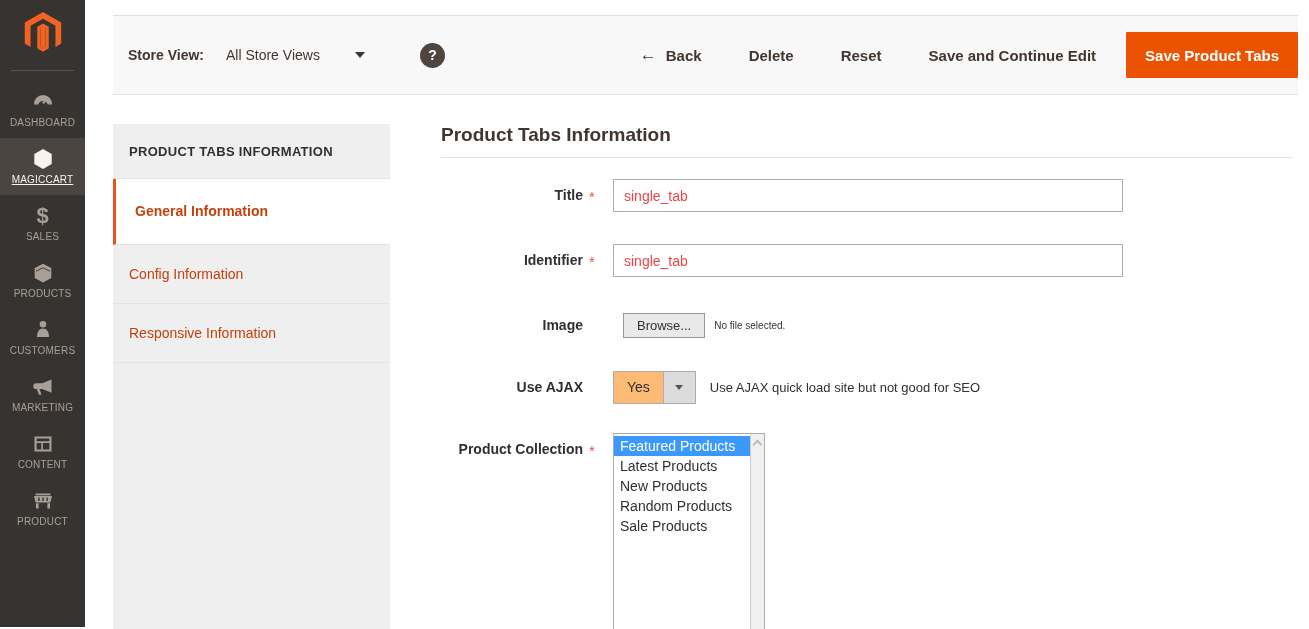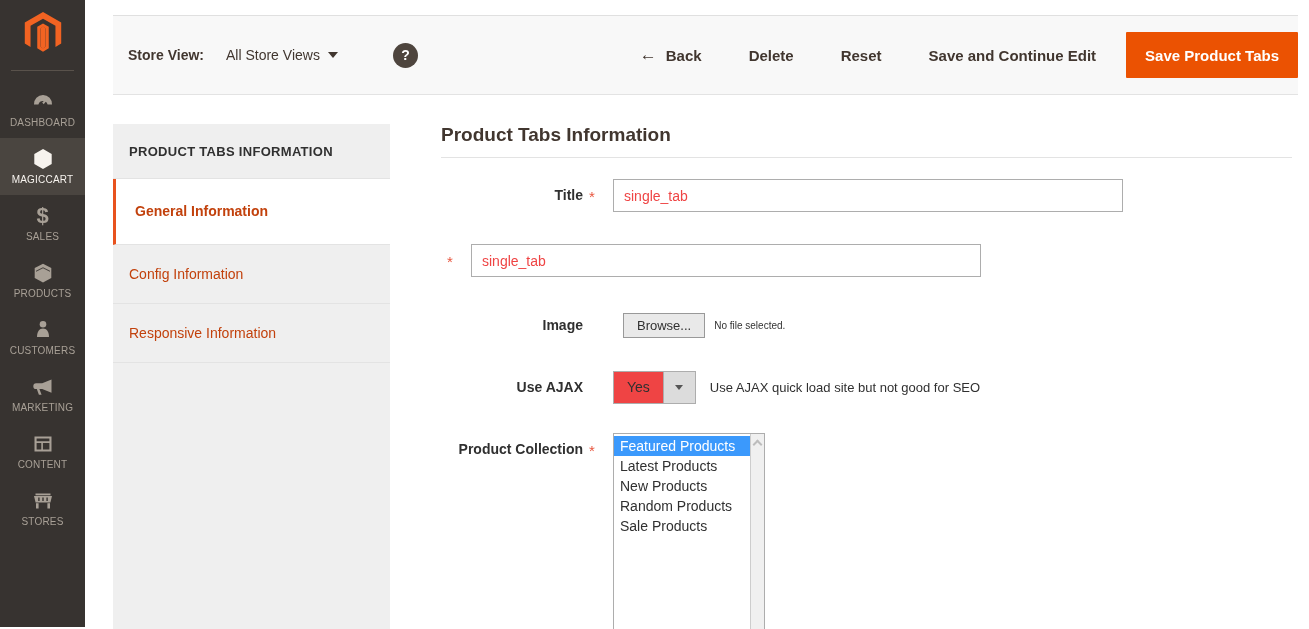--- a/index.html
+++ b/index.html
@@ -11,32 +11,32 @@
   .sidebar { width:85px; min-width:85px; height:627px; background:#373330; }
   .logo-wrap { padding:10px 0 14px; text-align:center; }
   .logo-wrap svg { width:46px; height:46px; display:block; margin:0 auto; }
   .logo-divider { border-top:1px solid #59524b; margin:0 11px 10px; }
   .nav-item { text-align:center; padding:9px 2px 10px; cursor:pointer; }
   .nav-item.active { background:#4a4540; }
   .nav-icon { width:24px; height:24px; margin:0 auto 3px; color:#a8a096; display:block; }
   .nav-item.active .nav-icon { color:#f7f3ee; }
   .nav-icon svg { width:24px; height:24px; display:block; margin:0 auto; fill:currentColor; }
   .nav-label { font-size:10px; color:#a8a096; letter-spacing:.2px; }
-  .nav-item.active .nav-label { color:#f7f3ee; }
+  .nav-item.active .nav-label { color:#f7f3ee;text-decoration:underline; }
   .dollar { font-size:22px; font-weight:bold; line-height:24px; color:#a8a096; }
 
   
   .main { flex:1; background:#fff; position:relative; }
 
   
   .toolbar { margin:15px 11px 0 28px; height:80px; background:#f8f8f8;
     border-top:1px solid #e0e0e0; border-bottom:1px solid #e3e3e3;
     display:flex; align-items:center; padding-left:15px; }
   .store-view-label { font-size:14px; font-weight:bold; color:#41362f; }
-  .store-view-switch { display:flex; align-items:center; margin-left:22px; cursor:pointer; }
+  .store-view-switch { display:flex; align-items:center; margin-left:22px; cursor:pointer;gap:27px; }
   .store-view-value { font-size:14px; color:#41362f; }
   .caret-down { width:0; height:0; border-left:5px solid transparent; border-right:5px solid transparent;
     border-top:6px solid #41362f; margin-left:8px; }
   .help-btn { width:25px; height:25px; border-radius:50%; background:#4e453e; color:#fff;
     font-size:14px; font-weight:bold; display:flex; align-items:center; justify-content:center;
     margin-left:55px; cursor:pointer; }
   .toolbar-actions { margin-left:auto; display:flex; align-items:center; }
   .action-btn { background:none; border:none; font-family:inherit; font-size:15px; font-weight:600;
     color:#41362f; cursor:pointer; margin-left:47px; display:flex; align-items:center; }
   .back-arrow { font-size:17px; margin-right:9px; font-weight:normal; }
@@ -64,21 +64,21 @@
   .field { display:flex; margin-bottom:29px; }
   .field-label { width:142px; min-width:142px; text-align:right; font-size:14px; font-weight:600;
     color:#303030; line-height:33px; }
   .field-star { width:12px; margin-left:6px; color:#e8553e; font-size:15px; line-height:36px; text-align:left; }
   .field-control { margin-left:12px; display:flex; align-items:flex-start; }
   .text-input { width:510px; height:33px; border:1px solid #adadad; padding:0 10px;
     font-family:inherit; font-size:14px; color:#ef4444; background:#fff; }
   .browse-btn { margin-left:10px; border:1px solid #999; background:#e9e9e9; color:#303030;
     font-family:inherit; font-size:13px; padding:4px 13px; cursor:pointer; margin-top:4px; }
   .file-status { font-size:10px; color:#333; line-height:33px; margin-left:9px; }
-  .select-box { display:inline-flex; border:1px solid #adadad; height:33px; background:#ef4444; cursor:pointer; }
+  .select-box { display:inline-flex; border:1px solid #adadad; height:33px; background:#fdba74; cursor:pointer; }
   .select-value { font-size:14px; color:#303030; line-height:31px; padding:0 13px; min-width:47px; }
   .select-arrow-btn { width:32px; background:#dcdcdc; border-left:1px solid #adadad;
     display:flex; align-items:center; justify-content:center; }
   .select-arrow-btn .tri { width:0; height:0; border-left:4px solid transparent;
     border-right:4px solid transparent; border-top:5px solid #555; }
   .field-note { font-size:13px; color:#303030; line-height:33px; margin-left:14px; }
   .listbox { position:relative; width:152px; height:220px; border:1px solid #adadad; background:#fff;
     overflow:hidden; }
   .listbox-options { margin-right:14px; padding-top:2px; }
   .lb-option { font-size:14px; line-height:20px; padding:0 6px; color:#303030; cursor:pointer;
@@ -169,21 +169,21 @@
 
     <div class="nav-item">
       <span class="nav-icon">
         <svg viewBox="0 0 24 24">
             <path d="M4.5 4.5h15v1.8h-15z"></path>
             <path fill-rule="evenodd" d="M3 7h18l-1.6 6.5H4.6zM7.2 8.5h1.4v3.5H7.2zM11.3 8.5h1.4v3.5h-1.4zM15.4 8.5h1.4v3.5h-1.4z"></path>
             <rect x="5" y="14.2" width="2.6" height="5.3"></rect>
             <rect x="16.4" y="14.2" width="2.6" height="5.3"></rect>
           </svg>
       </span>
-      <div class="nav-label">STORES</div>
+      <div class="nav-label">PRODUCT</div>
     </div>
   </div>
 
   <div class="main">
 
     <div class="toolbar">
       <span class="store-view-label">Store View:</span>
       <span class="store-view-switch">
         <span class="store-view-value">All Store Views</span>
         <span class="caret-down"></span>
@@ -219,20 +219,21 @@
 
           <div class="field">
             <label class="field-label">Title</label>
             <span class="field-star">*</span>
             <span class="field-control">
               <input class="text-input" type="text" value="single_tab" style="">
             </span>
           </div>
 
           <div class="field">
+            <label class="field-label">Identifier</label>
             <span class="field-star">*</span>
             <span class="field-control">
               <input class="text-input" type="text" value="single_tab" style="">
             </span>
           </div>
 
           <div class="field">
             <label class="field-label">Image</label>
             <span class="field-star"></span>
             <span class="field-control">

